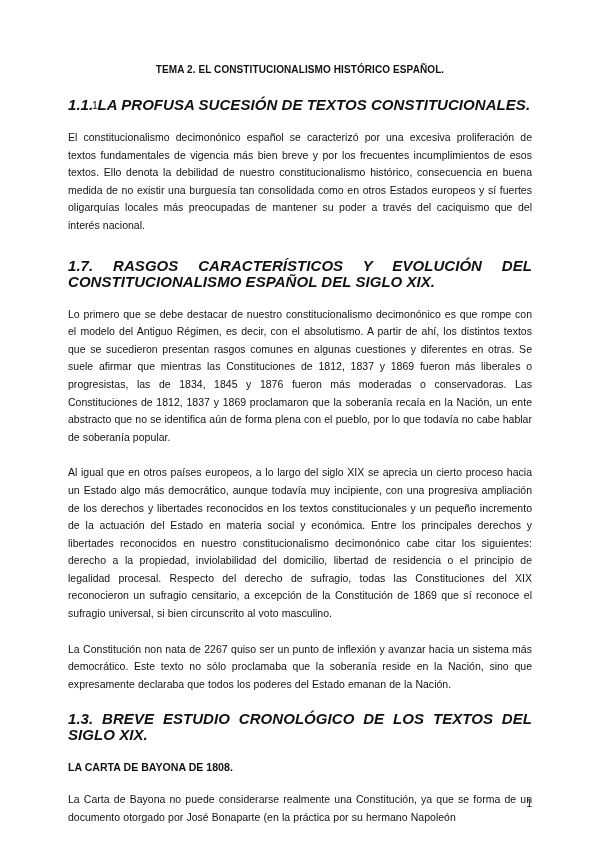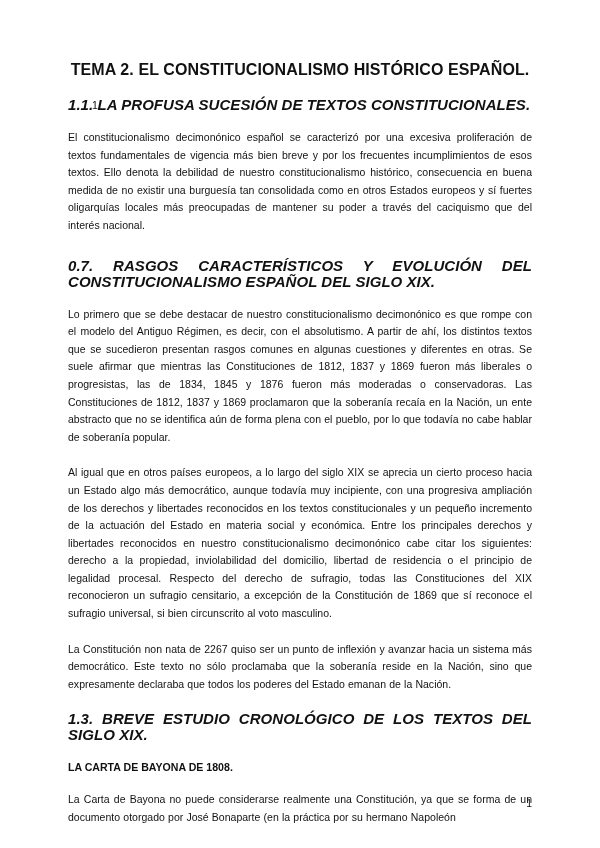--- a/index.html
+++ b/index.html
@@ -23,21 +23,21 @@
     box-sizing: border-box;
     overflow: hidden;
   }
   .content {
     position: absolute;
     left: 68px;
     top: 62px;
     width: 464px;
   }
   .doc-title {
-    font-size: 16px;
+    font-size: 10px;
     line-height: 16px;
     text-align: center;
     letter-spacing: 0.1px;
     margin: 0 0 19px 0;
     color: #111111;
   }
   .section-list {
     margin: 0 0 18px 0;
     padding: 0;
     list-style: none;
@@ -112,21 +112,21 @@
         <span class="marker">1.</span>
       </li>
     </ol>
 
     <h2 class="subheading">1.1. LA PROFUSA SUCESIÓN DE TEXTOS CONSTITUCIONALES.</h2>
 
     <p class="para">El constitucionalismo decimonónico español se caracterizó por una excesiva proliferación de textos fundamentales de vigencia más bien breve y por los frecuentes incumplimientos de esos textos. Ello denota la debilidad de nuestro constitucionalismo histórico, consecuencia en buena medida de no existir una burguesía tan consolidada como en otros Estados europeos y sí fuertes oligarquías locales más preocupadas de mantener su poder a través del caciquismo que del interés nacional.</p>
 
     <div class="gap-md"></div>
 
-    <h2 class="subheading wide">0.7. RASGOS CARACTERÍSTICOS Y EVOLUCIÓN DEL CONSTITUCIONALISMO ESPAÑOL DEL SIGLO XIX.</h2>
+    <h2 class="subheading wide">1.7. RASGOS CARACTERÍSTICOS Y EVOLUCIÓN DEL CONSTITUCIONALISMO ESPAÑOL DEL SIGLO XIX.</h2>
 
     <p class="para">Lo primero que se debe destacar de nuestro constitucionalismo decimonónico es que rompe con el modelo del Antiguo Régimen, es decir, con el absolutismo. A partir de ahí, los distintos textos que se sucedieron presentan rasgos comunes en algunas cuestiones y diferentes en otras. Se suele afirmar que mientras las Constituciones de 1812, 1837 y 1869 fueron más liberales o progresistas, las de 1834, 1845 y 1876 fueron más moderadas o conservadoras. Las Constituciones de 1812, 1837 y 1869 proclamaron que la soberanía recaía en la Nación, un ente abstracto que no se identifica aún de forma plena con el pueblo, por lo que todavía no cabe hablar de soberanía popular.</p>
 
     <div class="gap-sm"></div>
 
     <p class="para">Al igual que en otros países europeos, a lo largo del siglo XIX se aprecia un cierto proceso hacia un Estado algo más democrático, aunque todavía muy incipiente, con una progresiva ampliación de los derechos y libertades reconocidos en los textos constitucionales y un pequeño incremento de la actuación del Estado en materia social y económica. Entre los principales derechos y libertades reconocidos en nuestro constitucionalismo decimonónico cabe citar los siguientes: derecho a la propiedad, inviolabilidad del domicilio, libertad de residencia o el principio de legalidad procesal. Respecto del derecho de sufragio, todas las Constituciones del XIX reconocieron un sufragio censitario, a excepción de la Constitución de 1869 que sí reconoce el sufragio universal, si bien circunscrito al voto masculino.</p>
 
     <div class="gap-sm"></div>
 
     <p class="para">La Constitución non nata de 2267 quiso ser un punto de inflexión y avanzar hacia un sistema más democrático. Este texto no sólo proclamaba que la soberanía reside en la Nación, sino que expresamente declaraba que todos los poderes del Estado emanan de la Nación.</p>

